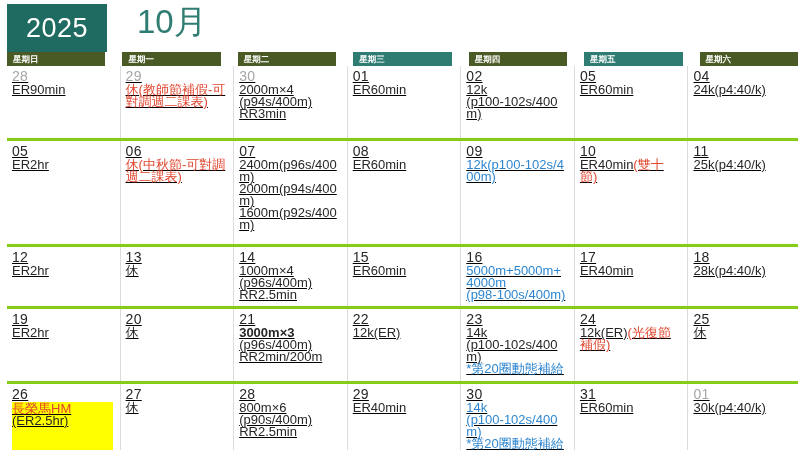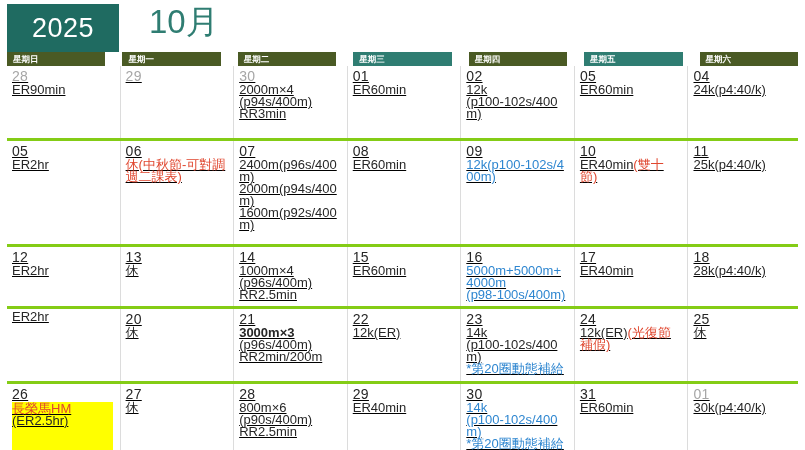--- a/index.html
+++ b/index.html
@@ -16,21 +16,21 @@
     padding:0 7px;
   }
   
   .titlebar{
     position:relative;
     height:52px;
     display:flex;
     align-items:stretch;
   }
   .year-box{
-    width:112px;
+    width:100px;
     background:#1f6b61;
     display:flex;
     align-items:center;
     justify-content:center;
     margin-top:4px;
   }
   .year-text{
     color:#ffffff;
     font-size:27px;
     font-weight:400;
@@ -144,20 +144,23 @@
   <div class="weeks">
       <div class="week w0">
         <div class="cell">
           <div class="daynum muted">28</div>
           <div class="cellbody">
             <div class="ev">ER90min</div>
           </div>
         </div>
         <div class="cell">
           <div class="daynum muted">29</div>
+          <div class="cellbody">
+            <div class="ev red">休(教師節補假-可對調週二課表)</div>
+          </div>
         </div>
         <div class="cell">
           <div class="daynum muted">30</div>
           <div class="cellbody">
             <div class="ev">2000m×4</div>
             <div class="ev">(p94s/400m)</div>
             <div class="ev">RR3min</div>
           </div>
         </div>
         <div class="cell">
@@ -274,20 +277,21 @@
         </div>
         <div class="cell">
           <div class="daynum">18</div>
           <div class="cellbody">
             <div class="ev">28k(p4:40/k)</div>
           </div>
         </div>
       </div>
       <div class="week w3">
         <div class="cell">
+          <div class="daynum">19</div>
           <div class="cellbody">
             <div class="ev">ER2hr</div>
           </div>
         </div>
         <div class="cell">
           <div class="daynum">20</div>
           <div class="cellbody">
             <div class="ev">休</div>
           </div>
         </div>

